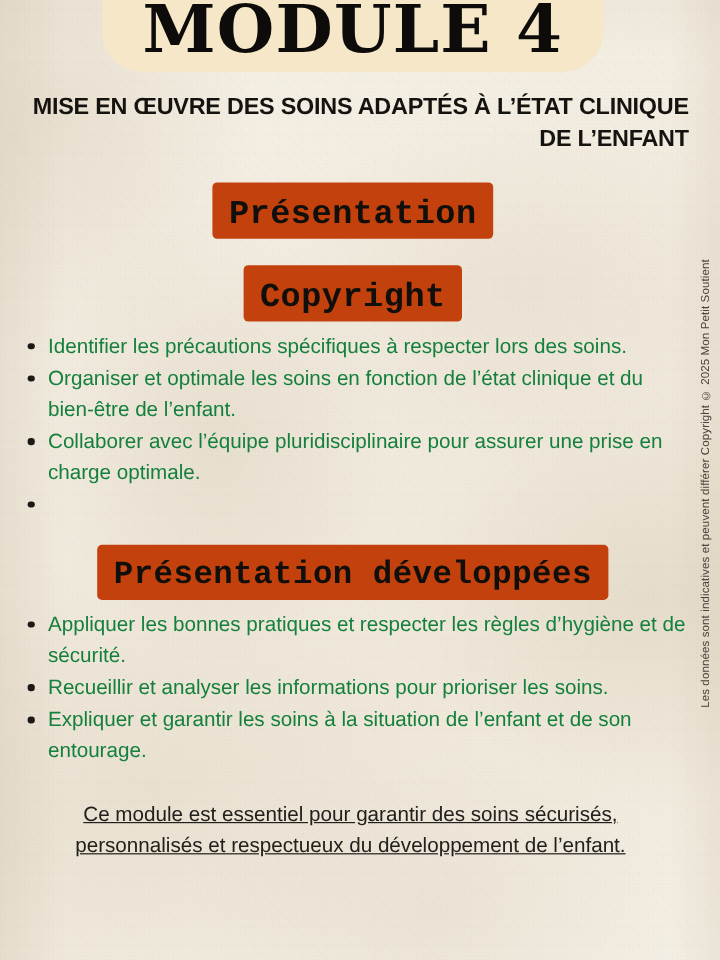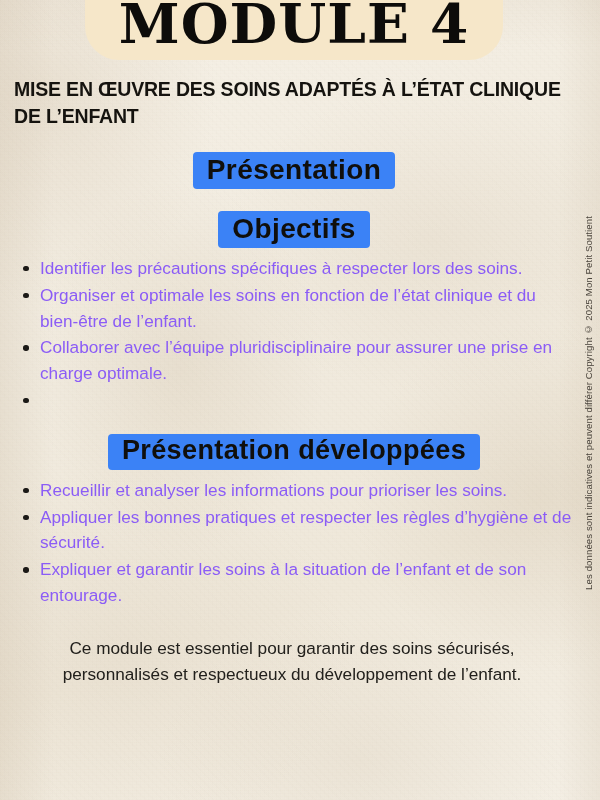--- a/index.html
+++ b/index.html
@@ -81,42 +81,42 @@
     letter-spacing: 1px;
     line-height: 1.02;
     color: #0d0c0a;
     white-space: nowrap;
     display: block;
   }
 
   
   .subtitle {
     margin: 16px 14px 0 14px;
-    text-align: left;
+    text-align: right;
     font-family: "Liberation Sans", sans-serif;
     font-weight: 700;
     font-size: 19.5px;
     line-height: 1.38;
     letter-spacing: -0.2px;
     color: #15130f;
   }
 
   
   .section-heading {
     text-align: center;
     margin: 22px 0 6px 0;
   }
   .section-heading .hl {
-    font-family: Liberation Sans, sans-serif;
+    font-family: Liberation Mono, monospace;
     font-weight: 700;
     font-size: 28px;
     letter-spacing: 0.4px;
     color: #100f0c;
-    background: #3b82f6;
-    padding: 1px 14px 3px 14px;
+    background: #c2410c;
+    padding: 11px 14px 3px 14px;
     border-radius: 4px;
     display: inline-block;
     line-height: 1.18;
   }
   .section-heading.big .hl {
     font-size: 27px;
   }
 
   
   .body-paragraph {
@@ -125,35 +125,36 @@
     line-height: 1.52;
     color: #22201c;
     text-align: left;
   }
   .closing-paragraph {
     margin: 26px 30px 0 26px;
     font-size: 17.2px;
     line-height: 1.52;
     color: #22201c;
     text-align: center;
+    text-decoration: underline;
   }
 
   
   .bullet-list {
     margin: 8px 16px 0 14px;
     padding: 0;
     list-style: none;
   }
   .bullet-item {
     position: relative;
     padding-left: 26px;
     margin-bottom: 1px;
     font-size: 17.2px;
     line-height: 1.5;
-    color: #8b5cf6;
+    color: #15803d;
   }
   .bullet-item::before {
     content: "";
     position: absolute;
     left: 9px;
     top: 10px;
     width: 5.5px;
     height: 5.5px;
     border-radius: 50%;
     background: #1b1916;
@@ -195,37 +196,37 @@
   </div>
 
   <div class="subtitle">MISE EN ŒUVRE DES SOINS ADAPTÉS À L’ÉTAT CLINIQUE DE L’ENFANT</div>
 
   <div class="section-heading">
     <span class="hl">Présentation</span>
   </div>
 
 
   <div class="section-heading">
-    <span class="hl">Objectifs</span>
+    <span class="hl">Copyright</span>
   </div>
 
   <ul class="bullet-list">
     <li class="bullet-item">Identifier les précautions spécifiques à respecter lors des soins.</li>
     <li class="bullet-item">Organiser et optimale les soins en fonction de l’état clinique et du bien-être de l’enfant.</li>
     <li class="bullet-item">Collaborer avec l’équipe pluridisciplinaire pour assurer une prise en charge optimale.</li>
     <li class="bullet-item empty"></li>
   </ul>
 
   <div class="section-heading big">
     <span class="hl">Présentation développées</span>
   </div>
 
   <ul class="bullet-list">
+    <li class="bullet-item">Appliquer les bonnes pratiques et respecter les règles d’hygiène et de sécurité.</li>
     <li class="bullet-item">Recueillir et analyser les informations pour prioriser les soins.</li>
-    <li class="bullet-item">Appliquer les bonnes pratiques et respecter les règles d’hygiène et de sécurité.</li>
     <li class="bullet-item">Expliquer et garantir les soins à la situation de l’enfant et de son entourage.</li>
   </ul>
 
   <div class="closing-paragraph">Ce module est essentiel pour garantir des soins sécurisés, personnalisés et respectueux du développement de l’enfant.</div>
 
 </div>
 
 <div class="vertical-copyright">Les données sont indicatives et peuvent différer Copyright © 2025 Mon Petit Soutient</div>
 
 </body></html>

